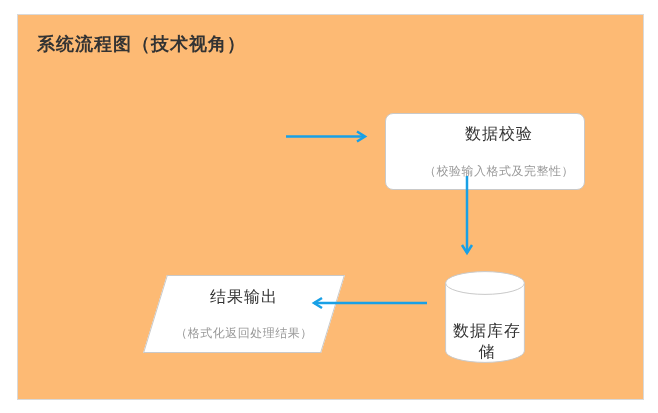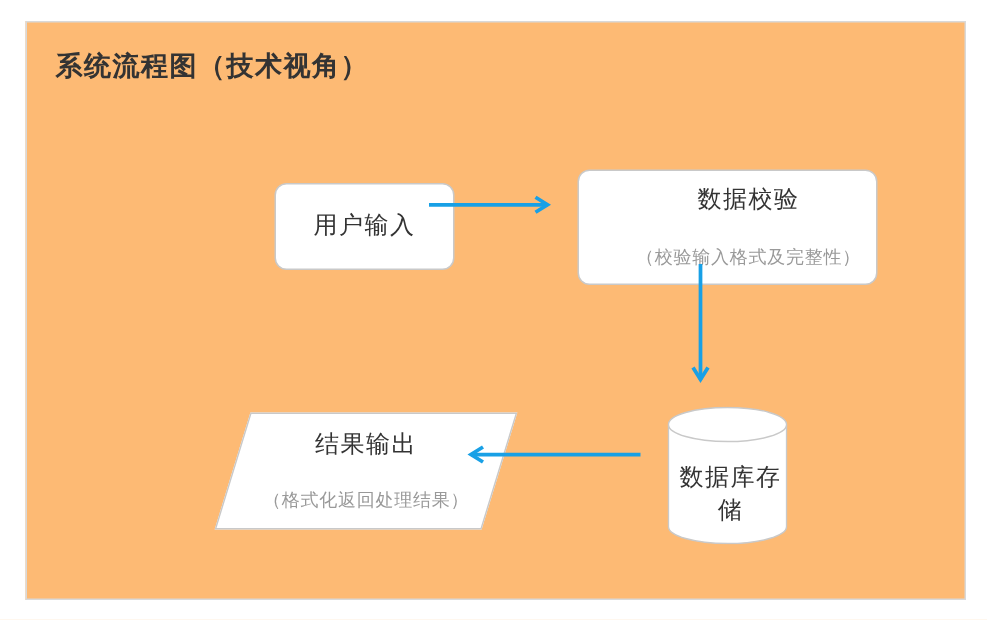--- a/index.html
+++ b/index.html
@@ -38,21 +38,21 @@
     font-size:12px;letter-spacing:0.5px;color:var(--text-secondary);
     line-height:1.5;margin-top:16px;white-space:nowrap;
   }
   .rect-node{
     border:1px solid var(--node-border);border-radius:8px;
   }
   #node-user-input{left:165px;top:107px;width:120px;height:58px;}
   #node-data-validation{left:367px;top:98px;width:200px;height:77px;padding-left:28px;}
   #node-database-storage{
     left:427px;top:256px;width:84px;height:92px;
-    background:transparent;justify-content:center;font-family:Liberation Serif, serif;
+    background:transparent;justify-content:flex-end;font-family:Liberation Serif, serif;
   }
   #node-database-storage .cyl-svg{position:absolute;left:0;top:0;}
   #node-database-storage .label{
     position:relative;margin-top:26px;width:68px;
     word-break:break-all;line-height:1.35;
   }
   #node-result-output{
     left:137px;top:260px;width:178px;height:78px;
     border:1px solid var(--node-border);
     transform:skewX(-17deg);
@@ -66,23 +66,20 @@
   .edge{stroke:var(--accent);stroke-width:2.5;fill:none;}
 </style>
 </head>
 <body>
 
 <div class="canvas">
   <div class="frame">
 
     <div class="page-title">系统流程图（技术视角）</div>
 
-    <div class="node rect-node" id="node-user-input">
-      <span class="label">用户输入</span>
-    </div>
 
     <div class="node rect-node" id="node-data-validation">
       <span class="label">数据校验</span>
       <span class="sublabel">（校验输入格式及完整性）</span>
     </div>
 
     <div class="node" id="node-database-storage">
       <svg class="cyl-svg" width="80" height="92" viewBox="0 0 80 92">
         <path d="M 0.6 12 L 0.6 80 A 39.4 11.4 0 0 0 79.4 80 L 79.4 12" fill="#ffffff" style="stroke:var(--node-border);" stroke-width="1"></path>
         <ellipse cx="40" cy="12" rx="39.4" ry="11.4" fill="#ffffff" style="stroke:var(--node-border);" stroke-width="1"></ellipse>

